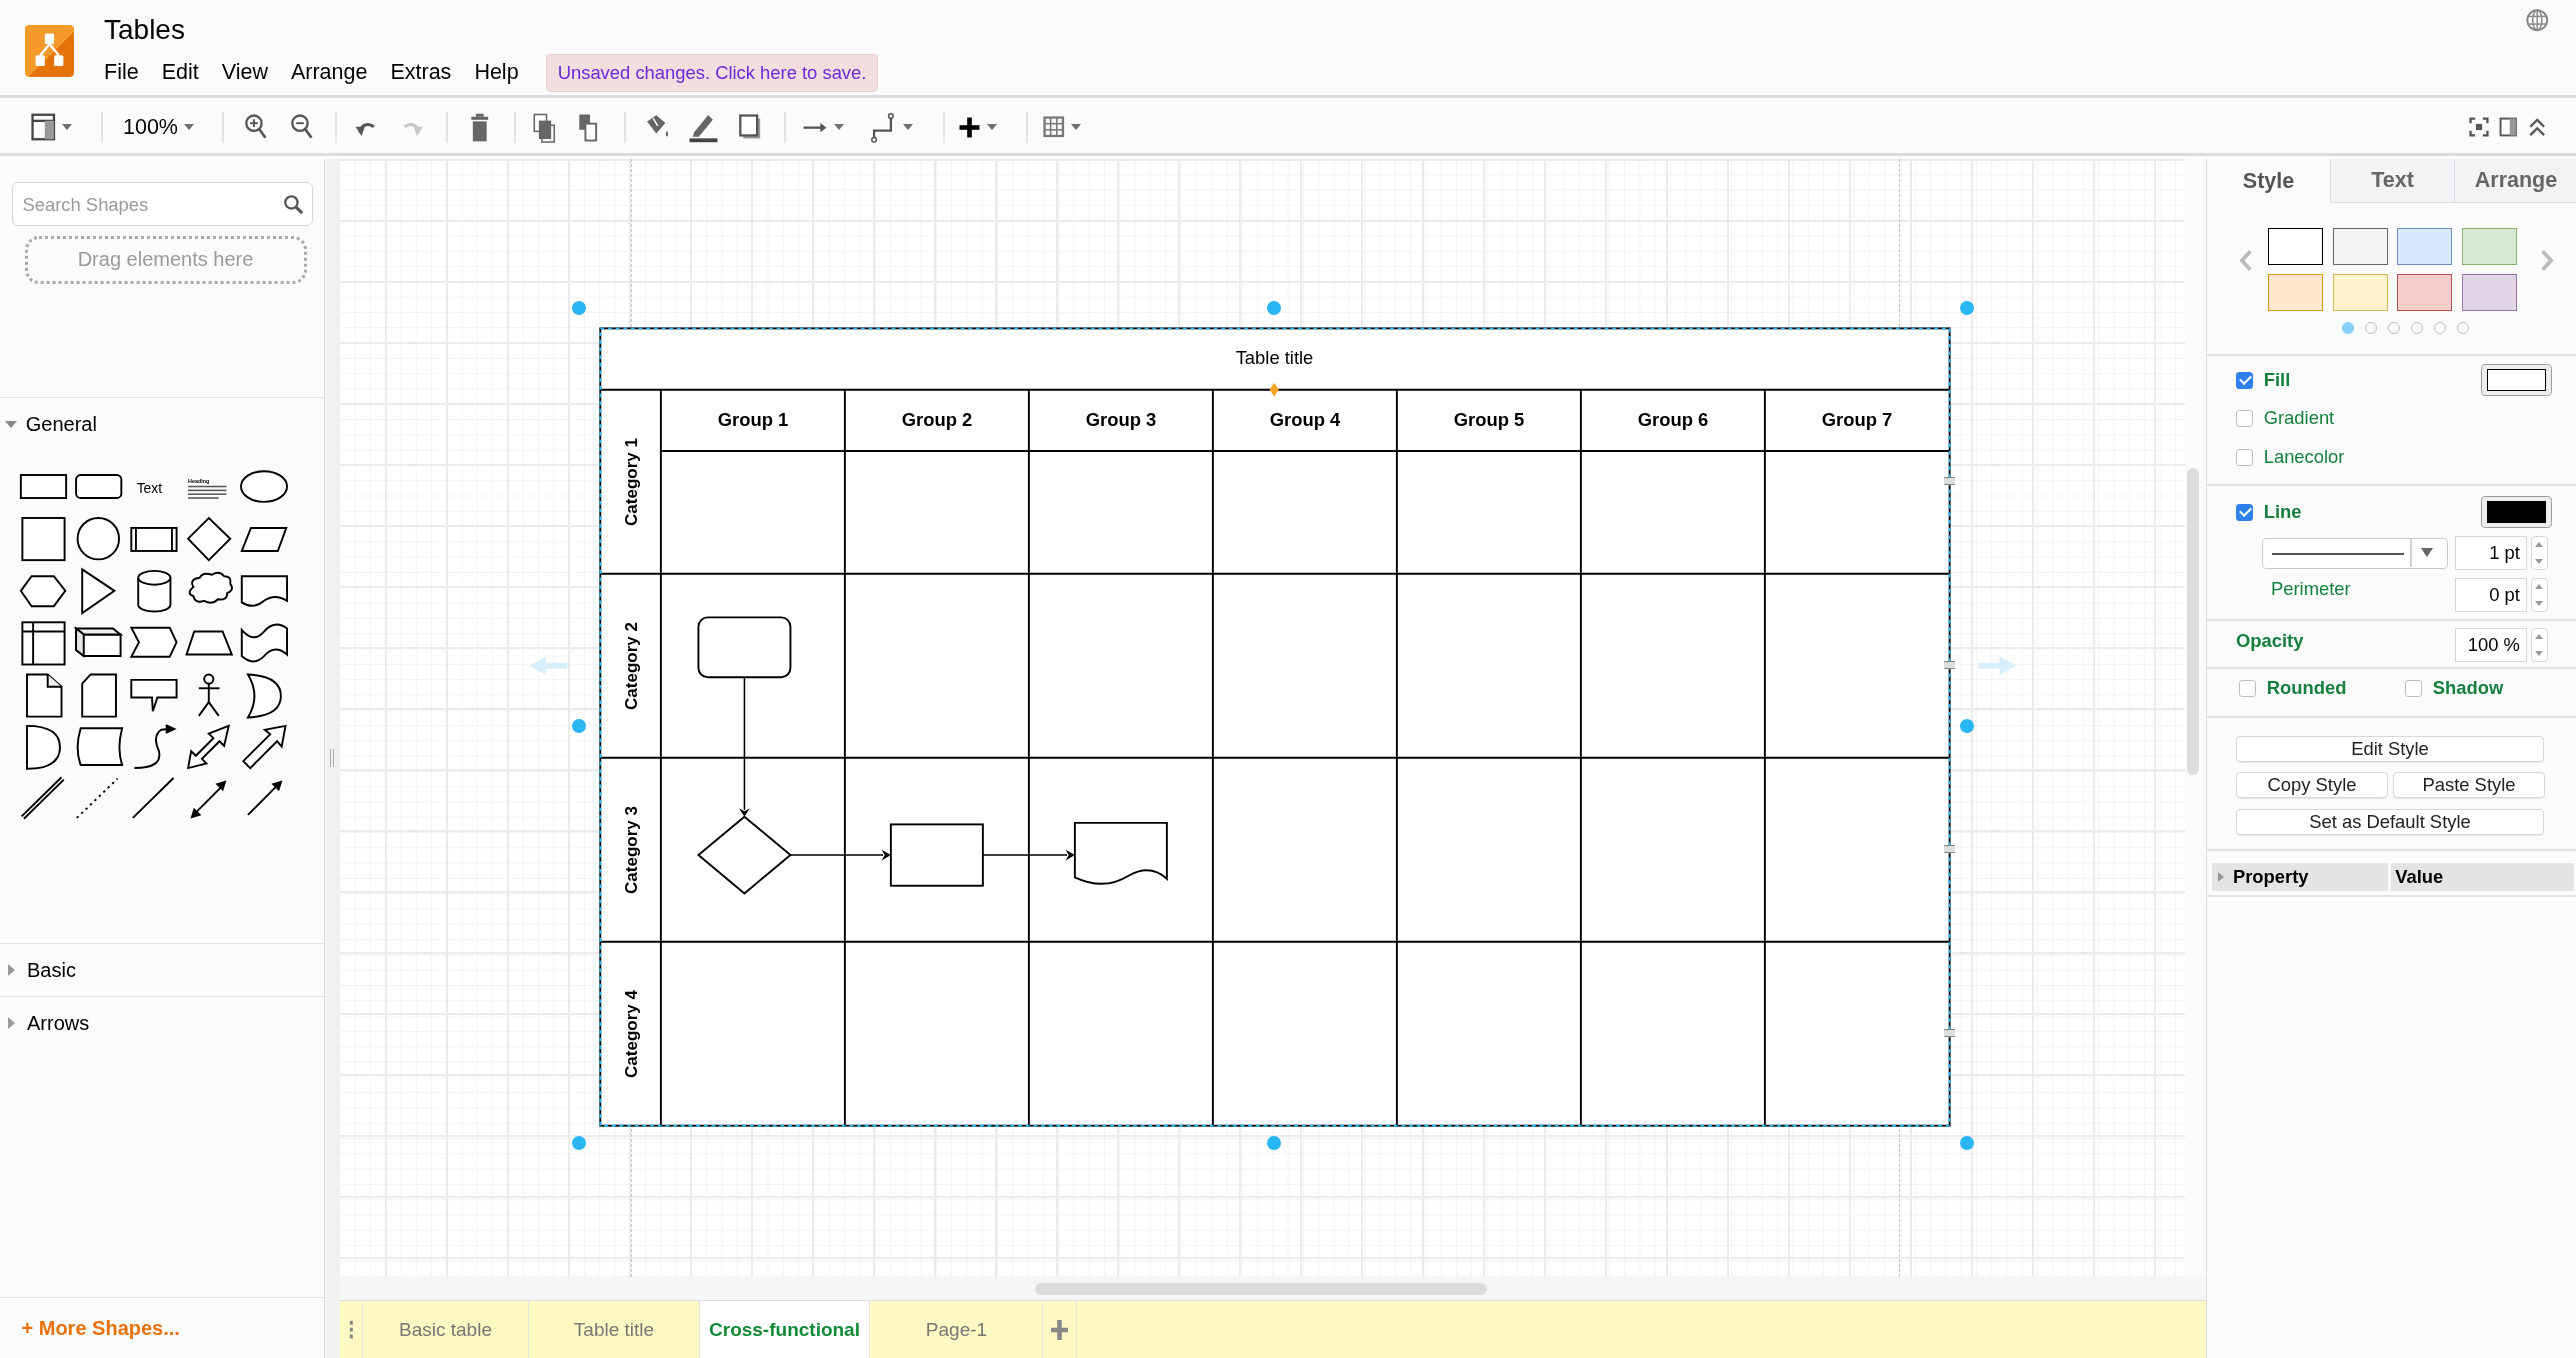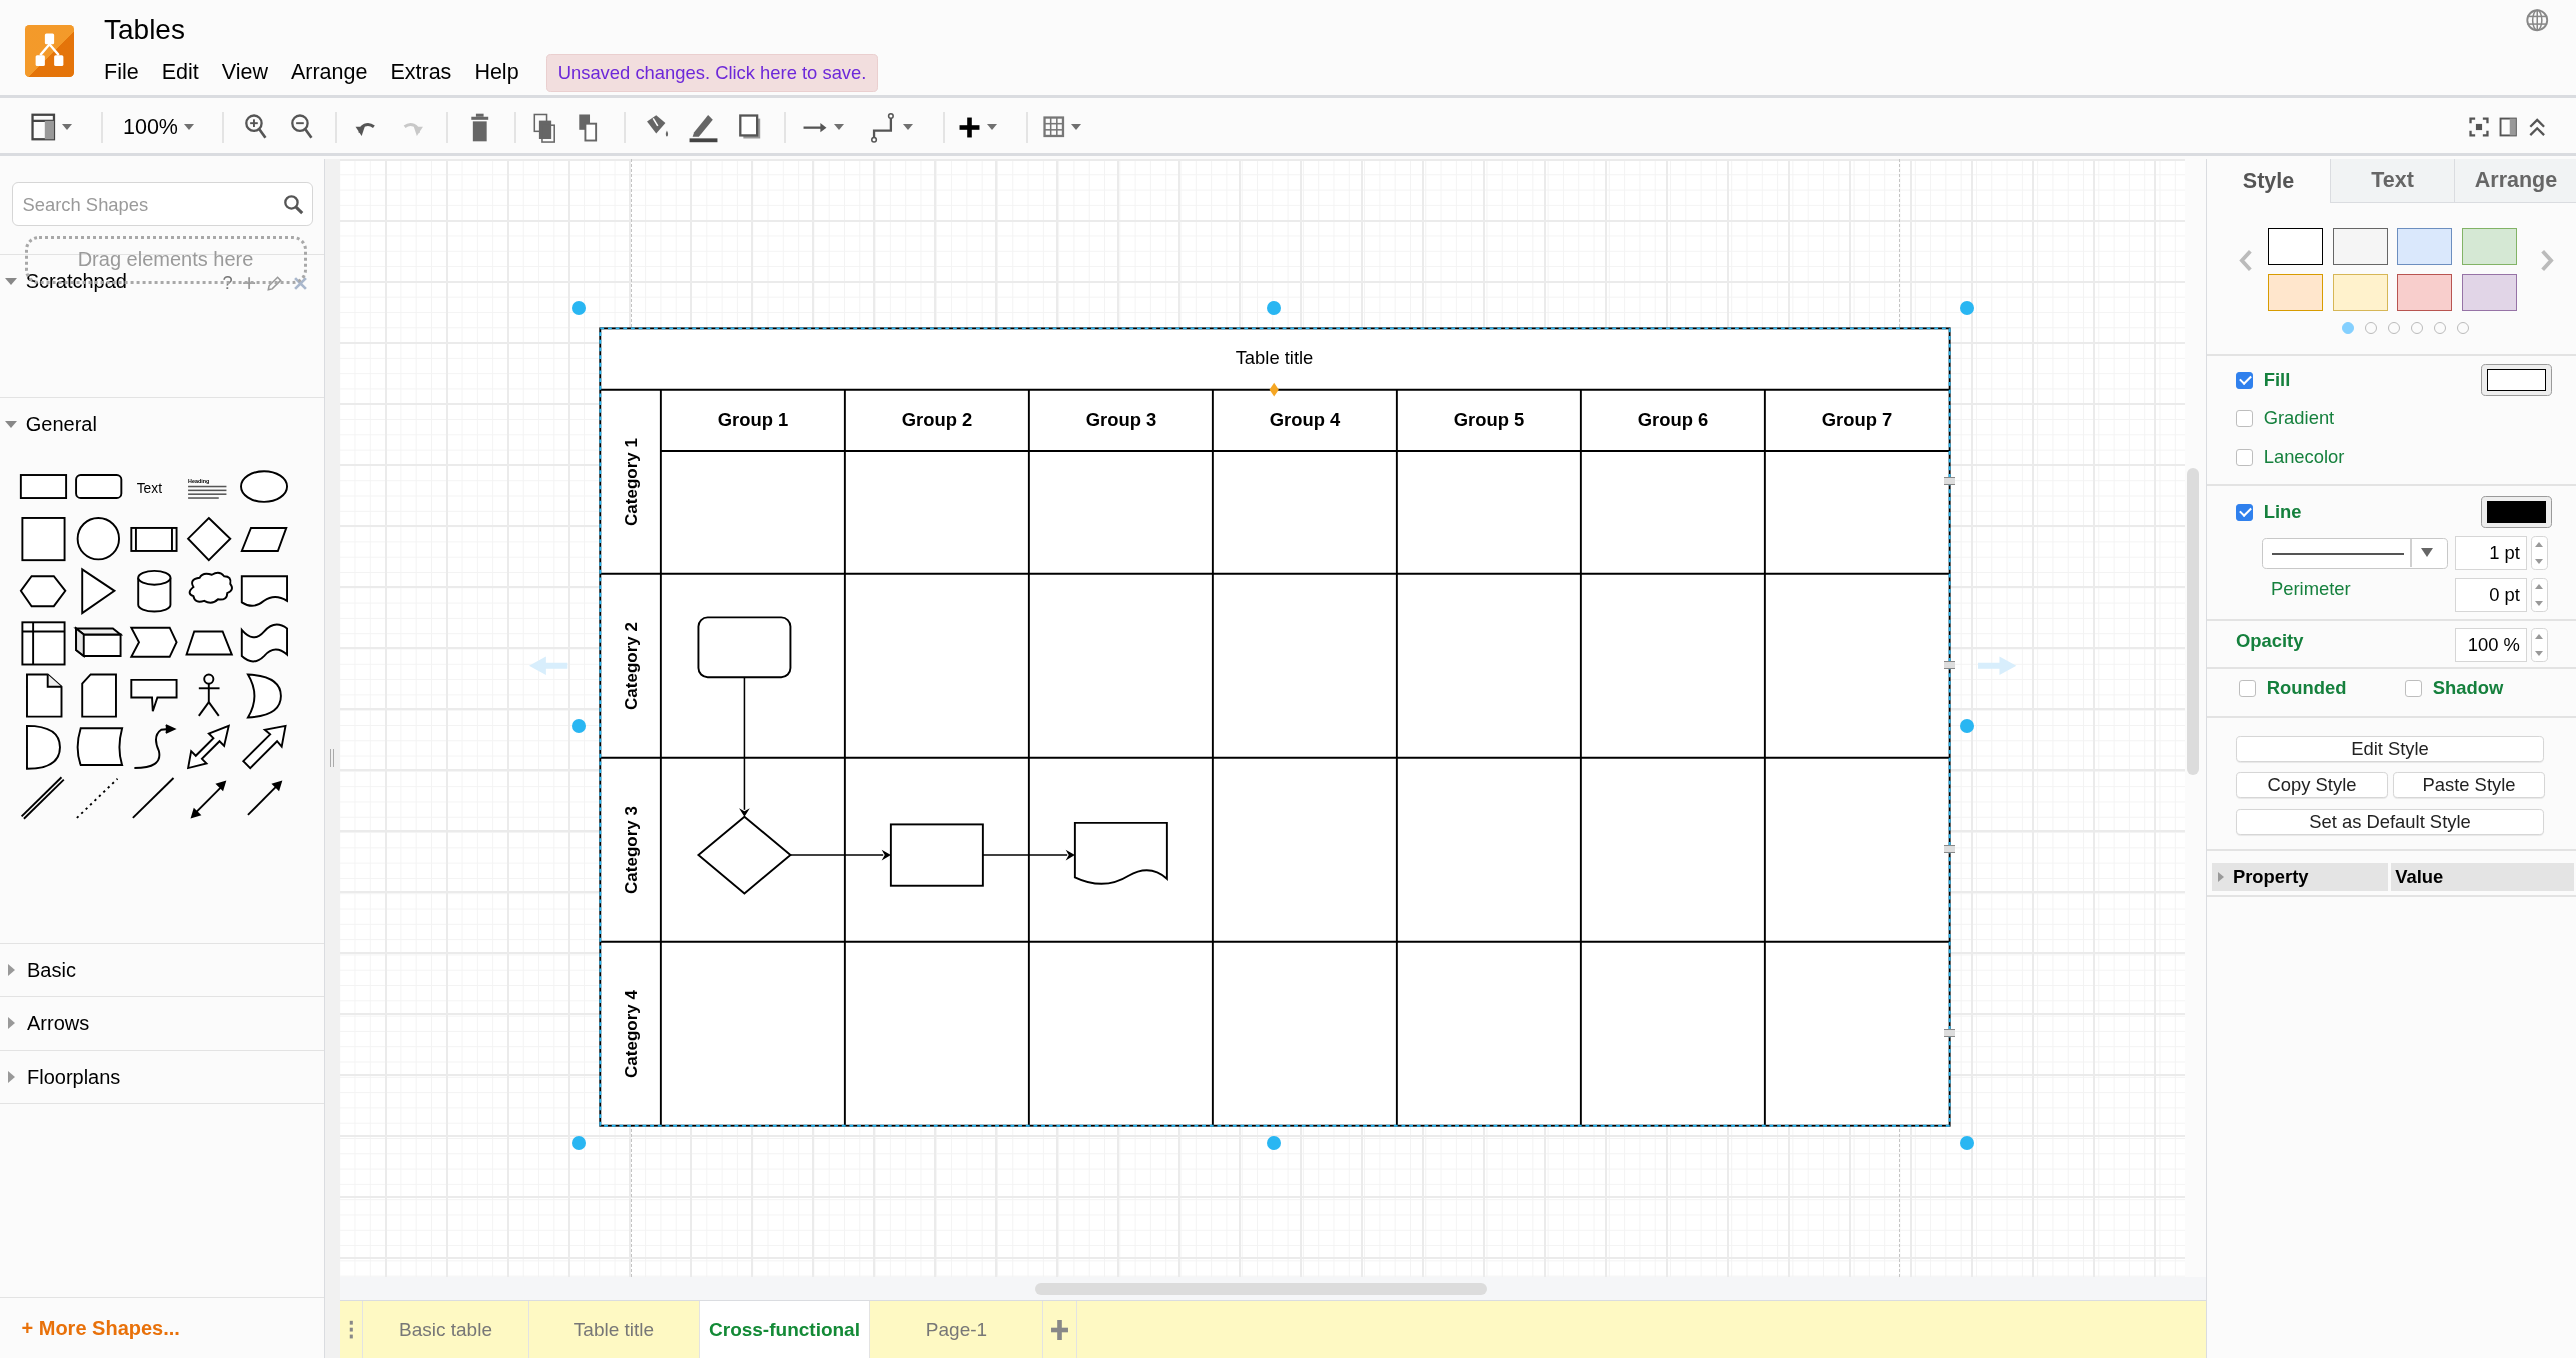--- a/index.html
+++ b/index.html
@@ -264,36 +264,20 @@
 
 <div id="sidebar">
   <div id="search-box">
     <input id="search-input" type="text" placeholder="Search Shapes" style="">
     <svg id="search-icon" width="21.5" height="21.5" viewBox="0 0 28 28">
         <circle cx="11" cy="11" r="8" fill="none" stroke="#555" stroke-width="3"></circle>
         <line x1="17" y1="17" x2="25" y2="25" stroke="#555" stroke-width="4"></line>
       </svg>
   </div>
 
-  <div class="sb-section" style="top:95px;height:54px">
-    <div class="sb-head">
-      <div class="sb-tri-down"></div>
-      <span class="sb-label">Scratchpad</span>
-    </div>
-    <div id="scratch-tools">
-      <span>?</span>
-      <span style="font-size:24.5px;color:#999">+</span>
-      <svg width="17" height="17" viewBox="0 0 22 22">
-          <path d="M3 19 L4 14 L15 3 L19 7 L8 18 Z" fill="none" stroke="#999" stroke-width="2"></path>
-        </svg>
-      <svg width="17" height="17" viewBox="0 0 22 22">
-          <path d="M4 4 L18 18 M18 4 L4 18" stroke="#a9b7cc" stroke-width="3.5"></path>
-        </svg>
-    </div>
-  </div>
   <div id="scratch-drop">Drag elements here</div>
 
   <div class="sb-section" style="top:238px;height:54px">
     <div class="sb-head">
       <div class="sb-tri-down"></div>
       <span class="sb-label">General</span>
     </div>
   </div>
 
   <svg class="abs" style="left:0;top:293px" width="324" height="537" viewBox="0 0 422 700">
@@ -389,26 +373,20 @@
   <div class="sb-section" style="top:784px;height:36px">
     <div class="sb-head">
         <div class="sb-tri-right"></div>
         <span class="sb-label">Basic</span>
       </div>
   </div>
   <div class="sb-section" style="top:837px;height:54px">
     <div class="sb-head">
         <div class="sb-tri-right"></div>
         <span class="sb-label">Arrows</span>
-      </div>
-  </div>
-  <div class="sb-section" style="top:891px;height:54px;border-bottom:1.5px solid #e3e3e3">
-    <div class="sb-head">
-        <div class="sb-tri-right"></div>
-        <span class="sb-label">Floorplans</span>
       </div>
   </div>
   <div id="more-shapes">+ More Shapes...</div>
 </div>
 
 <div id="splitter">
     <div class="grip"></div>
   </div>
 
 <div id="canvas">

